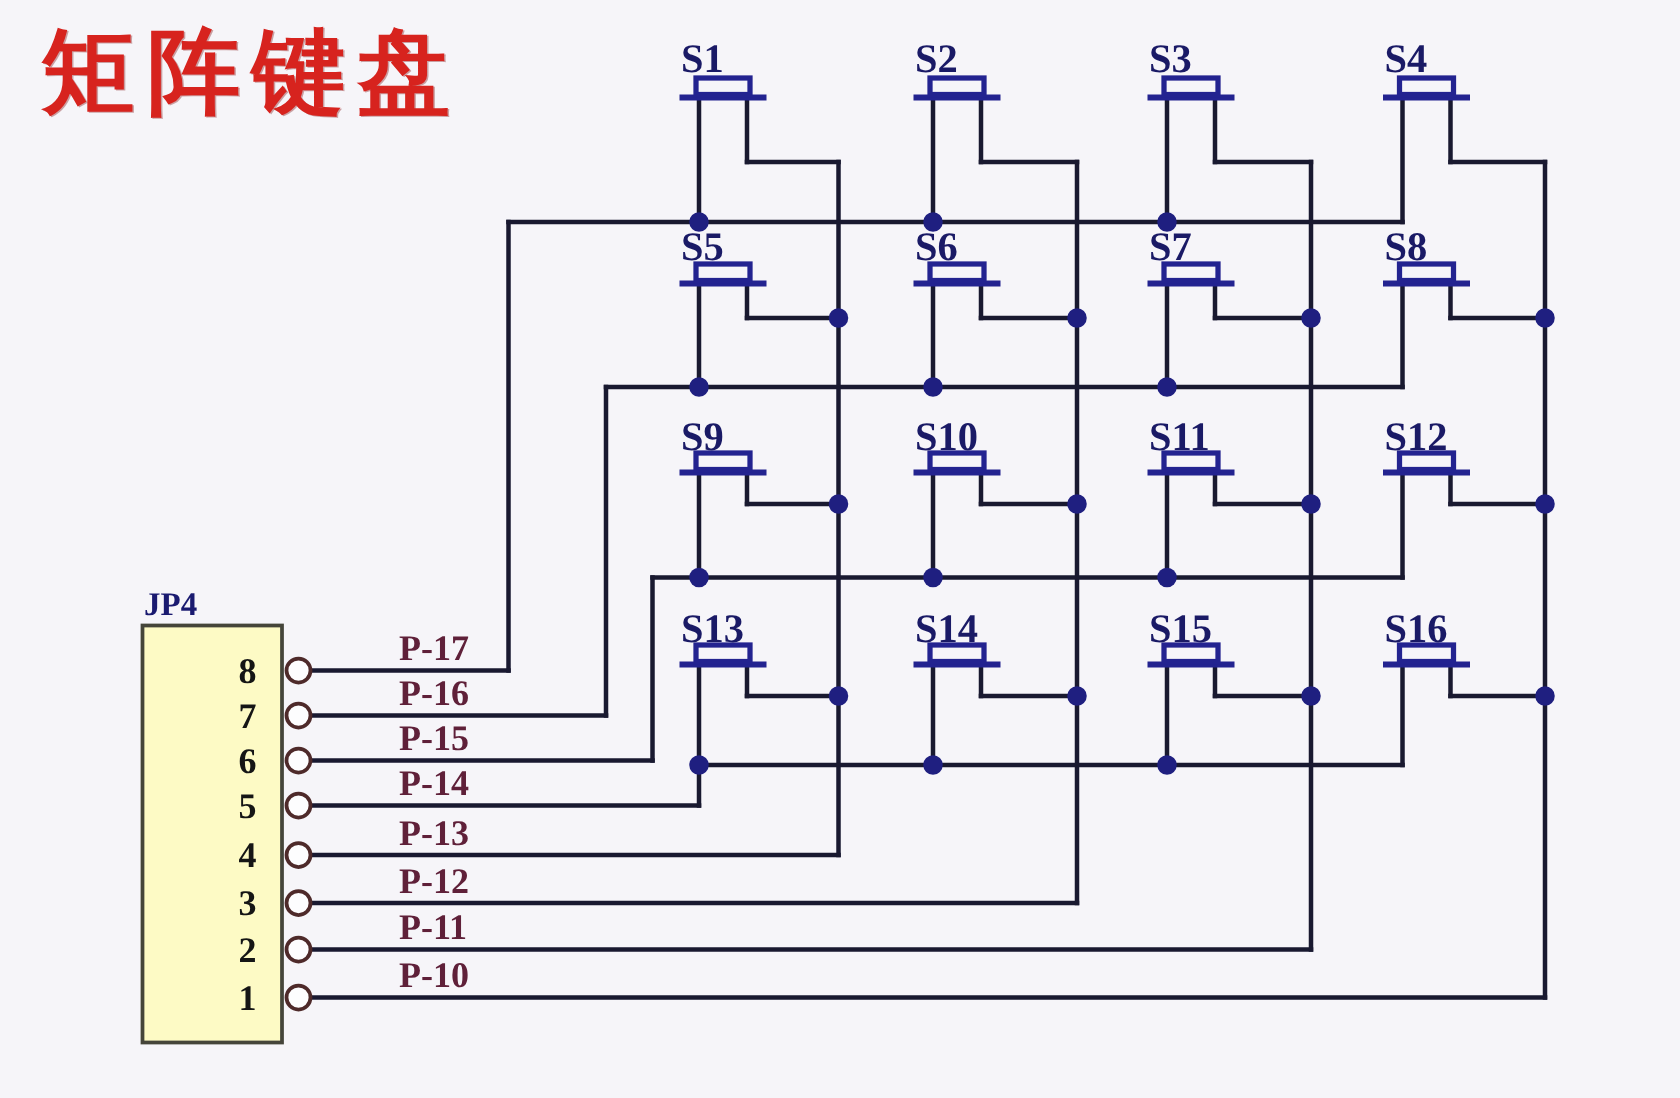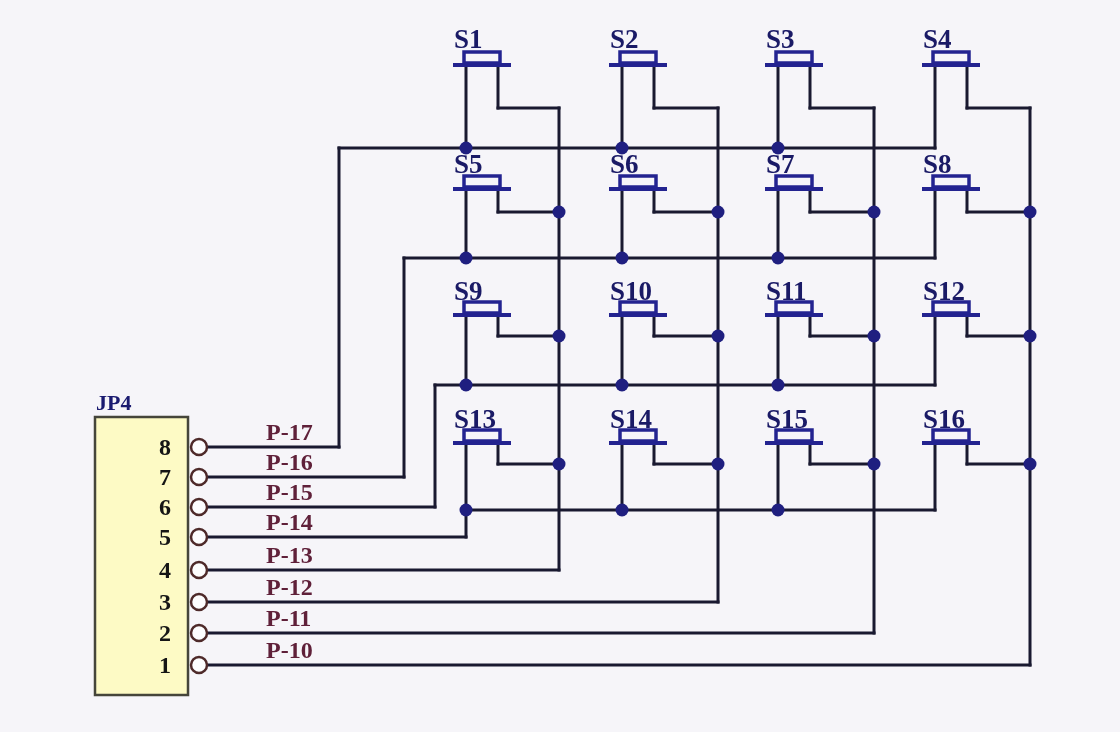--- a/index.html
+++ b/index.html
@@ -19,20 +19,21 @@
     line-height:1.1;
     text-shadow:1px 1px 0 rgba(120,0,0,.35);
   }
   svg{position:absolute;left:0;top:0;}
   svg text{font-family:"Liberation Serif","DejaVu Serif",serif;}
 </style>
 </head>
 <body>
 
 <div class="canvas">
+  <div class="title" style="color: rgb(215, 35, 30);">矩阵键盘</div>
   <svg id="cir" width="1120" height="732" viewBox="0 0 1120 732">
       <rect x="95" y="417" width="93" height="278" fill="#fdfac5" stroke="#45453a" stroke-width="2.5"></rect>
       <text x="96" y="410" font-size="22" fill="#1a1a70" text-anchor="start" font-weight="bold">JP4</text>
       <line x1="207" y1="447" x2="339" y2="447" stroke="#191930" stroke-width="3" stroke-linecap="square"></line>
       <line x1="339" y1="148" x2="339" y2="447" stroke="#191930" stroke-width="3" stroke-linecap="square"></line>
       <circle cx="199" cy="447" r="8" fill="#fdfdfe" stroke="#4e2a2a" stroke-width="2.5"></circle>
       <text x="171" y="455" font-size="24" fill="#151515" text-anchor="end" font-weight="600">8</text>
       <text x="266" y="440" font-size="24" fill="#5f2039" text-anchor="start" font-weight="600">P-17</text>
       <line x1="207" y1="477" x2="404" y2="477" stroke="#191930" stroke-width="3" stroke-linecap="square"></line>
       <line x1="404" y1="258" x2="404" y2="477" stroke="#191930" stroke-width="3" stroke-linecap="square"></line>

